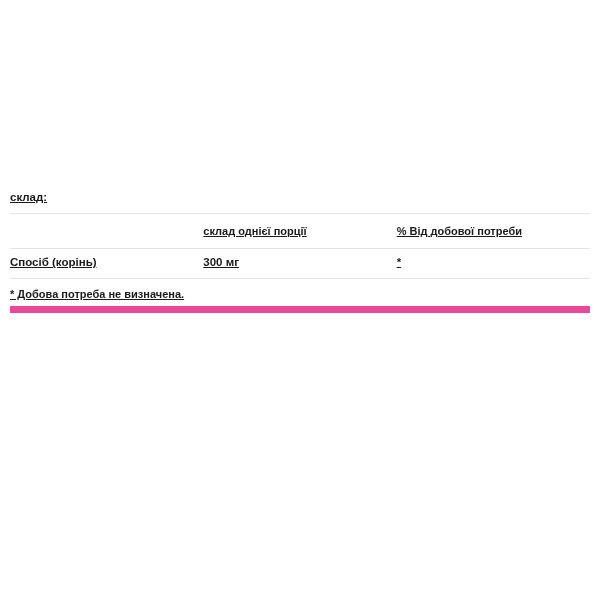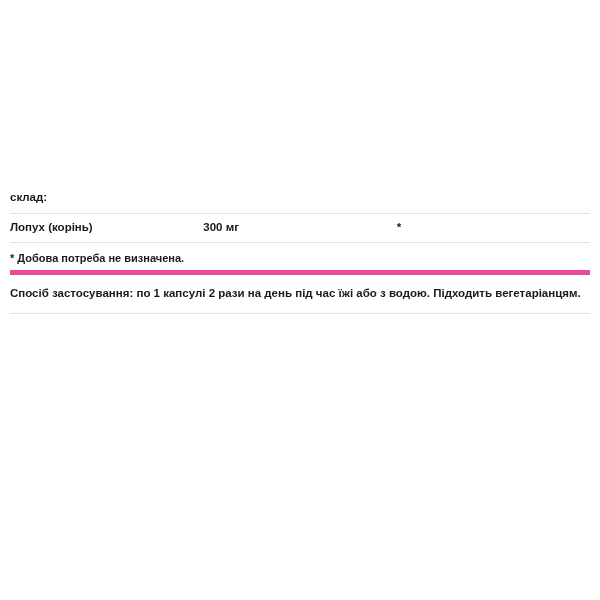--- a/index.html
+++ b/index.html
@@ -25,20 +25,21 @@
     left: 0;
     top: 184px;
     width: 600px;
     padding: 0 10px;
     box-sizing: border-box;
   }
   table.facts {
     width: 580px;
     border-collapse: collapse;
     table-layout: fixed;
+    text-decoration: underline;
   }
   table.facts td {
     font-size: 11.5px;
     font-weight: bold;
     color: #1a1a1a;
     padding: 6px 0 7px 0;
     vertical-align: top;
     border-bottom: 1px solid #e3e3e3;
     line-height: 1.35;
   }
@@ -53,21 +54,21 @@
   tr.col-titles td {
     font-size: 11px;
     padding-top: 10px;
     padding-bottom: 10px;
   }
   tr.footnote td {
     font-size: 11px;
     font-weight: bold;
     padding-top: 8px;
     padding-bottom: 4px;
-    border-bottom: 5px solid #ec4899;
+    border-bottom: 7px solid #ec4899;
   }
   .paragraphs {
     width: 580px;
     margin-top: 0;
   }
   .paragraphs p {
     font-size: 11.5px;
     font-weight: bold;
     line-height: 1.55;
     margin: 0;
@@ -88,29 +89,33 @@
 <body>
 
 <div class="page">
   <div class="content">
 
     <table class="facts">
       <tbody>
         <tr class="header-row">
           <td colspan="3">склад:</td>
         </tr>
+        <tr class="col-titles">
+          <td class="col-name"></td>
+          <td class="col-amount cell-amount">склад однієї порції</td>
+          <td class="col-dv cell-dv">% Від добової потреби</td>
+        </tr>
         <tr>
-          <td class="col-name">Лопух (корінь)</td>
+          <td class="col-name">Спосіб (корінь)</td>
           <td class="col-amount cell-amount">300 мг</td>
           <td class="col-dv cell-dv">*</td>
         </tr>
         <tr class="footnote">
           <td colspan="3">* Добова потреба не визначена.</td>
         </tr>
       </tbody>
     </table>
 
     <div class="paragraphs">
-      <p class="sep">Спосіб застосування: по 1 капсулі 2 рази на день під час їжі або з водою. Підходить вегетаріанцям.</p>
     </div>
 
   </div>
 </div>
 
 </body></html>

